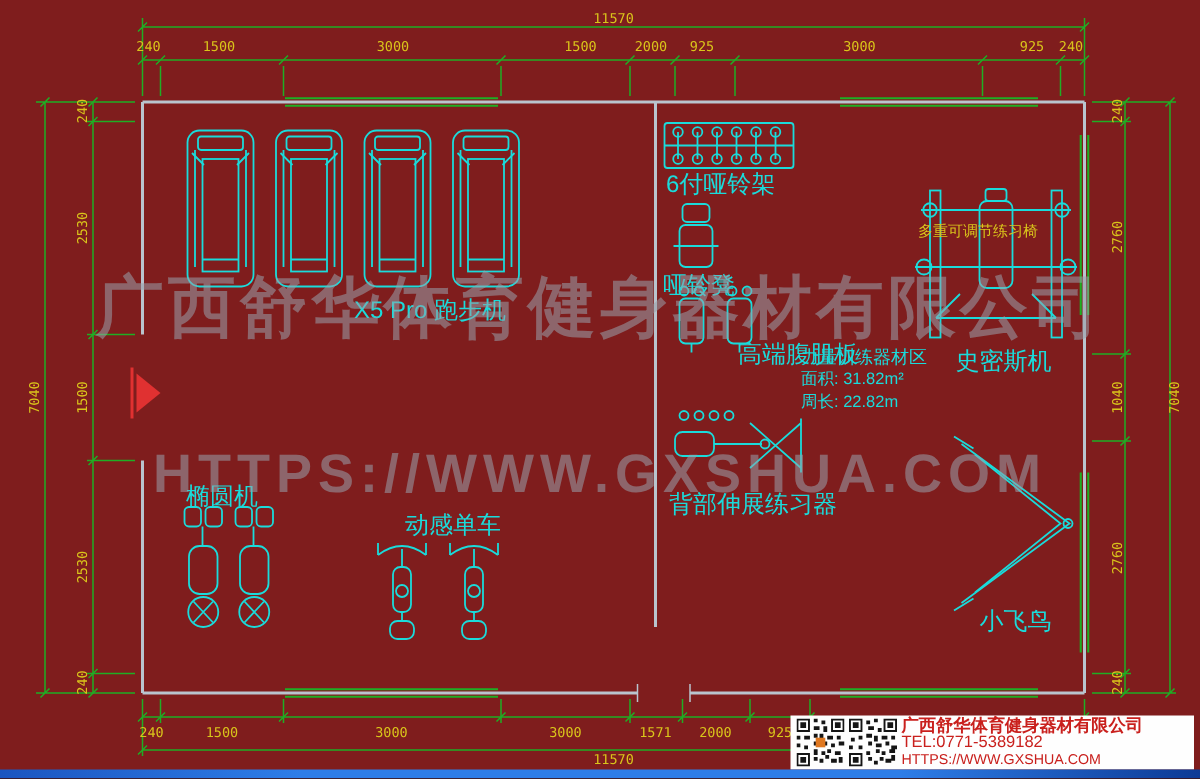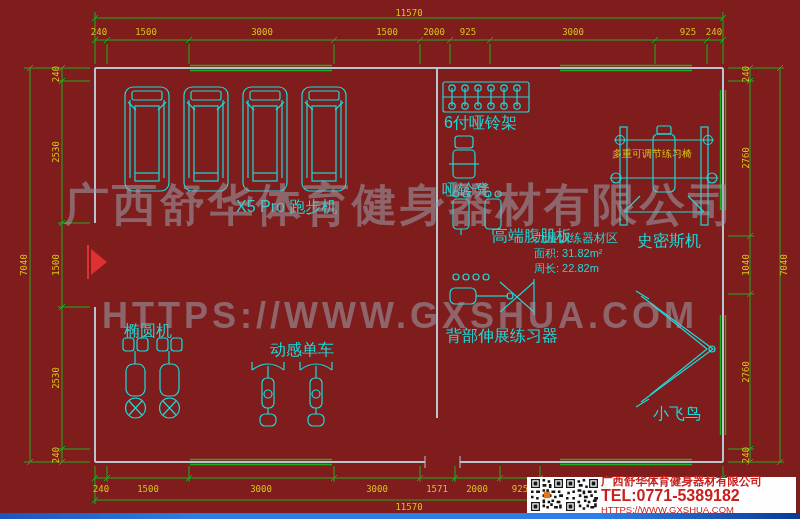--- a/index.html
+++ b/index.html
@@ -15,21 +15,21 @@
   .zone .t{font-size:12px;}
   .wm{position:absolute;color:#99a1ab;opacity:.55;font-weight:bold;white-space:nowrap;
       transform:translateX(-50%);letter-spacing:3px;}
   .wm1{font-size:45px;}
   .wm2{font-size:46px;letter-spacing:2px;}
   .wm3{font-size:36px;letter-spacing:4px;}
   .panel{position:absolute;left:527px;top:477px;width:269px;height:36px;background:#fefefe;
          display:flex;align-items:center;gap:3px;padding:2px 4px;box-sizing:border-box;}
   .ptxt{display:flex;flex-direction:column;justify-content:center;line-height:1.08;}
   .pt1{color:#c9201d;font-weight:bold;font-size:11.5px;}
-  .pt2{color:#c9201d;font-weight:bold;font-size:16px;}
+  .pt2{color:#c9201d;font-weight:normal;font-size:11px;}
   .pt3{color:#c9201d;font-size:9.5px;}
   .strip{position:absolute;left:0;top:513px;width:800px;height:6px;
          background:linear-gradient(90deg,#1b55c0,#2e7de8 25%,#2e7de8 75%,#0d3a95);}
 </style>
 </head>
 <body>
 
 <div class="stage">
 
   <svg class="plan" width="800" height="519" viewBox="0 0 800 519">

